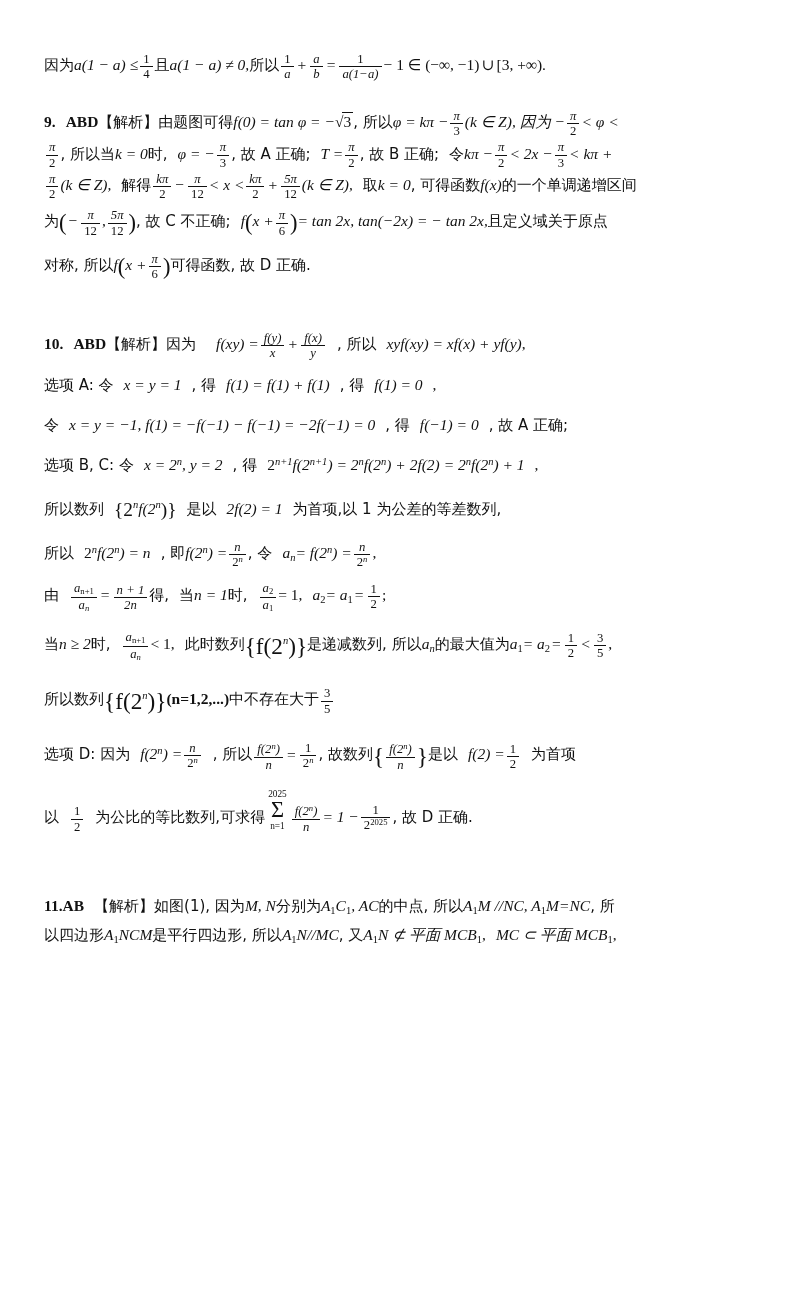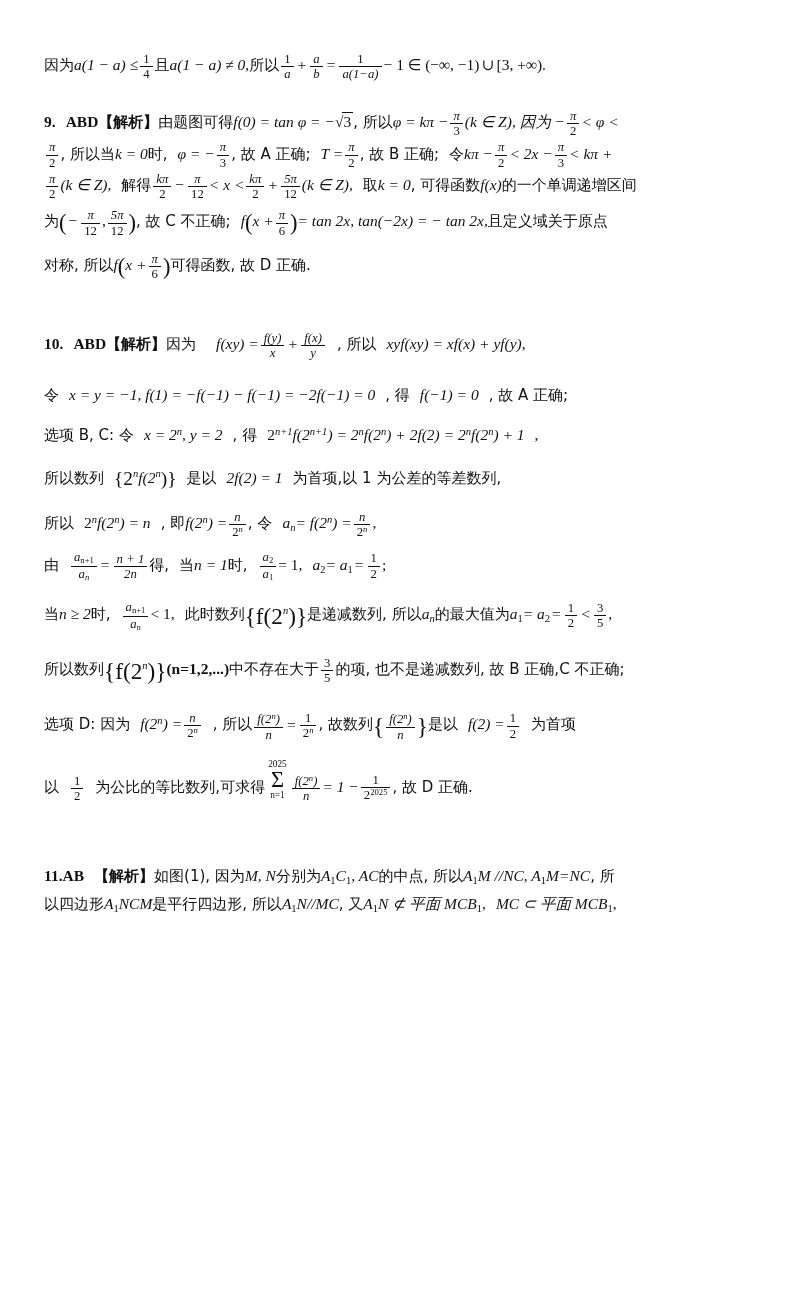--- a/index.html
+++ b/index.html
@@ -30,21 +30,21 @@
     font-size: 15.5px;
     display: block;
   }
   .line.tight { line-height: 1.85; }
   .gap-s { height: 10px; }
   .gap-m { height: 20px; }
   .gap-l { height: 34px; }
   .gap-xl { height: 52px; }
 
   .lbl { font-weight: bold; }
-  .bracket-term { font-weight: bold; }
+  .bracket-term { font-weight: normal; }
 
   
   .mi { font-family: "Liberation Serif", serif; font-style: italic; }
   .mn { font-family: "Liberation Serif", serif; font-style: normal; }
   .mo { font-style: normal; padding: 0 2px; }
 
   .frac {
     display: inline-block;
     vertical-align: -0.52em;
     text-align: center;
@@ -126,20 +126,23 @@
 
   <div class="gap-l"></div>
 
   <div class="block">
     <span class="line">
       <span class="num-lead">10.</span><span class="sp"></span><span class="lbl">ABD</span><span class="bracket-term zh">【解析】</span><span class="zh">因为</span><span class="sp-w"></span><span class="mi">f(xy) =</span><span class="frac"><span class="num mi">f(y)</span><span class="den mi">x</span></span><span class="mo">+</span><span class="frac"><span class="num mi">f(x)</span><span class="den mi">y</span></span><span class="sp"></span><span class="zh">, 所以</span><span class="sp"></span><span class="mi">xyf(xy) = xf(x) + yf(y)</span><span class="mn">,</span>
     </span>
 
     <div class="gap-s"></div>
 
+    <span class="line">
+      <span class="zh">选项 A: 令</span><span class="sp"></span><span class="mi">x = y = 1</span><span class="sp"></span><span class="zh">, 得</span><span class="sp"></span><span class="mi">f(1) = f(1) + f(1)</span><span class="sp"></span><span class="zh">, 得</span><span class="sp"></span><span class="mi">f(1) = 0</span><span class="sp"></span><span class="mn">,</span>
+    </span>
 
     <div class="gap-s"></div>
 
     <span class="line">
       <span class="zh">令</span><span class="sp"></span><span class="mi">x = y = −1, f(1) = −f(−1) − f(−1) = −2f(−1) = 0</span><span class="sp"></span><span class="zh">, 得</span><span class="sp"></span><span class="mi">f(−1) = 0</span><span class="sp"></span><span class="zh">, 故 A 正确;</span>
     </span>
 
     <div class="gap-s"></div>
 
     <span class="line">
@@ -166,21 +169,21 @@
 
     <div class="gap-s"></div>
 
     <span class="line">
       <span class="zh">当</span><span class="mi">n ≥ 2</span><span class="zh">时,</span><span class="sp"></span><span class="frac big"><span class="num mi"><span>a</span><span class="sub n">n+1</span></span><span class="den mi"><span>a</span><span class="sub">n</span></span></span><span class="mn">&lt; 1,</span><span class="sp"></span><span class="zh">此时数列</span><span class="brace">{f(2</span><span class="sup">n</span><span class="brace">)}</span><span class="zh">是递减数列, 所以</span><span class="mi">a</span><span class="sub">n</span><span class="zh">的最大值为</span><span class="mi">a</span><span class="sub n">1</span><span class="mi">= a</span><span class="sub n">2</span><span class="mo">=</span><span class="frac"><span class="num mn">1</span><span class="den mn">2</span></span><span class="mo">&lt;</span><span class="frac"><span class="num mn">3</span><span class="den mn">5</span></span><span class="mn">,</span>
     </span>
 
     <div class="gap-s"></div>
 
     <span class="line">
-      <span class="zh">所以数列</span><span class="brace">{f(2</span><span class="sup">n</span><span class="brace">)}</span><span class="lbl">(n=1,2,...)</span><span class="zh">中不存在大于</span><span class="frac"><span class="num mn">3</span><span class="den mn">5</span></span><span class="zh">的项, 也不是递减数列, 故 B 正确,C 不正确;</span>
+      <span class="zh">所以数列</span><span class="brace">{f(2</span><span class="sup">n</span><span class="brace">)}</span><span class="lbl">(n=1,2,...)</span><span class="zh">中不存在大于</span><span class="frac"><span class="num mn">3</span><span class="den mn">5</span></span>
     </span>
 
     <div class="gap-s"></div>
 
     <span class="line">
       <span class="zh">选项 D: 因为</span><span class="sp"></span><span class="mi">f(2</span><span class="sup">n</span><span class="mi">) =</span><span class="frac"><span class="num mi">n</span><span class="den mn"><span>2</span><span class="sup">n</span></span></span><span class="sp"></span><span class="zh">, 所以</span><span class="frac big"><span class="num mi"><span>f(2</span><span class="sup">n</span><span>)</span></span><span class="den mi">n</span></span><span class="mo">=</span><span class="frac"><span class="num mn">1</span><span class="den mn"><span>2</span><span class="sup">n</span></span></span><span class="zh">, 故数列</span><span class="brace">{</span><span class="frac big"><span class="num mi"><span>f(2</span><span class="sup">n</span><span>)</span></span><span class="den mi">n</span></span><span class="brace">}</span><span class="zh">是以</span><span class="sp"></span><span class="mi">f(2) =</span><span class="frac"><span class="num mn">1</span><span class="den mn">2</span></span><span class="sp"></span><span class="zh">为首项</span>
     </span>
 
     <div class="gap-s"></div>
 

